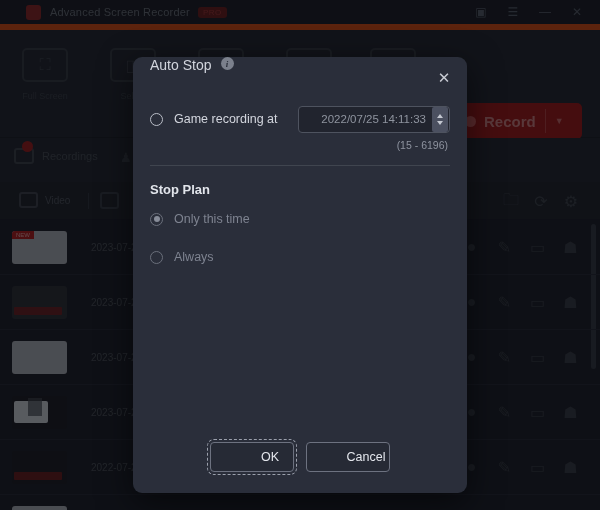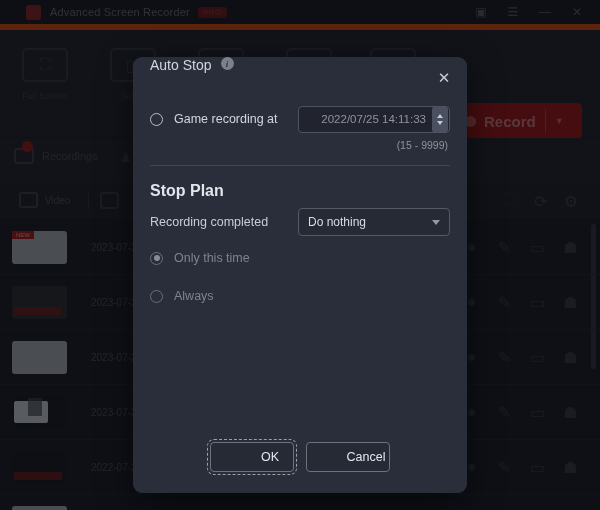--- a/index.html
+++ b/index.html
@@ -255,21 +255,21 @@
   .spin-dn { border-top: 4px solid #c4c8d1; }
 
   .hint {
     text-align: right; font-size: 10.5px; color: #8e939f;
     margin-top: 2px; padding-right: 2px;
   }
   .divider {
     height: 1px; background: #40454f; margin: 14px 0 0 0;
   }
   .section-title {
-    font-size: 16px; color: #e2e5eb; font-weight: bold;
+    font-size: 13px; color: #e2e5eb; font-weight: bold;
     margin-top: 16px; margin-bottom: 4px;
   }
   .sel-row { display: flex; align-items: center; height: 36px; }
   .sel-label { font-size: 12.5px; color: #c9ccd5; }
   .select {
     margin-left: auto; width: 152px; height: 28px;
     background: #262a35; border: 1px solid #555a66; border-radius: 4px;
     display: flex; align-items: center; padding: 0 9px;
   }
   .select-val { font-size: 12px; color: #d8dbe2; }
@@ -455,33 +455,26 @@
           <div class="field-val">2022/07/25 14:11:33</div>
           <div class="spin">
             <div class="spin-up"></div>
             <div class="spin-dn"></div>
           </div>
         </div>
       </div>
 
 
 
-      <div class="hint">(15 - 9999)</div>
+      <div class="hint">(15 - 6196)</div>
 
       <div class="divider"></div>
 
       <div class="section-title">Stop Plan</div>
 
-      <div class="sel-row">
-        <div class="sel-label">Recording completed</div>
-        <div class="select">
-          <div class="select-val">Do nothing</div>
-          <div class="select-caret"></div>
-        </div>
-      </div>
 
       <div class="opt-row">
         <div class="radio dim checked"></div>
         <div class="opt-label dim">Only this time</div>
       </div>
 
       <div class="opt-row">
         <div class="radio dim"></div>
         <div class="opt-label dim">Always</div>
       </div>

